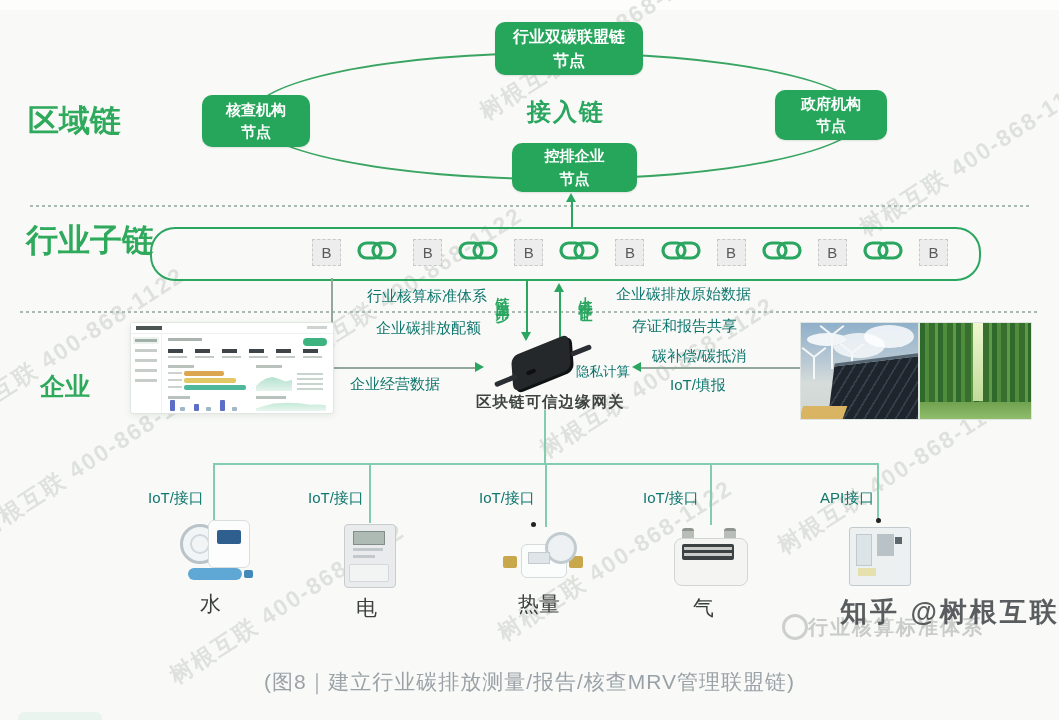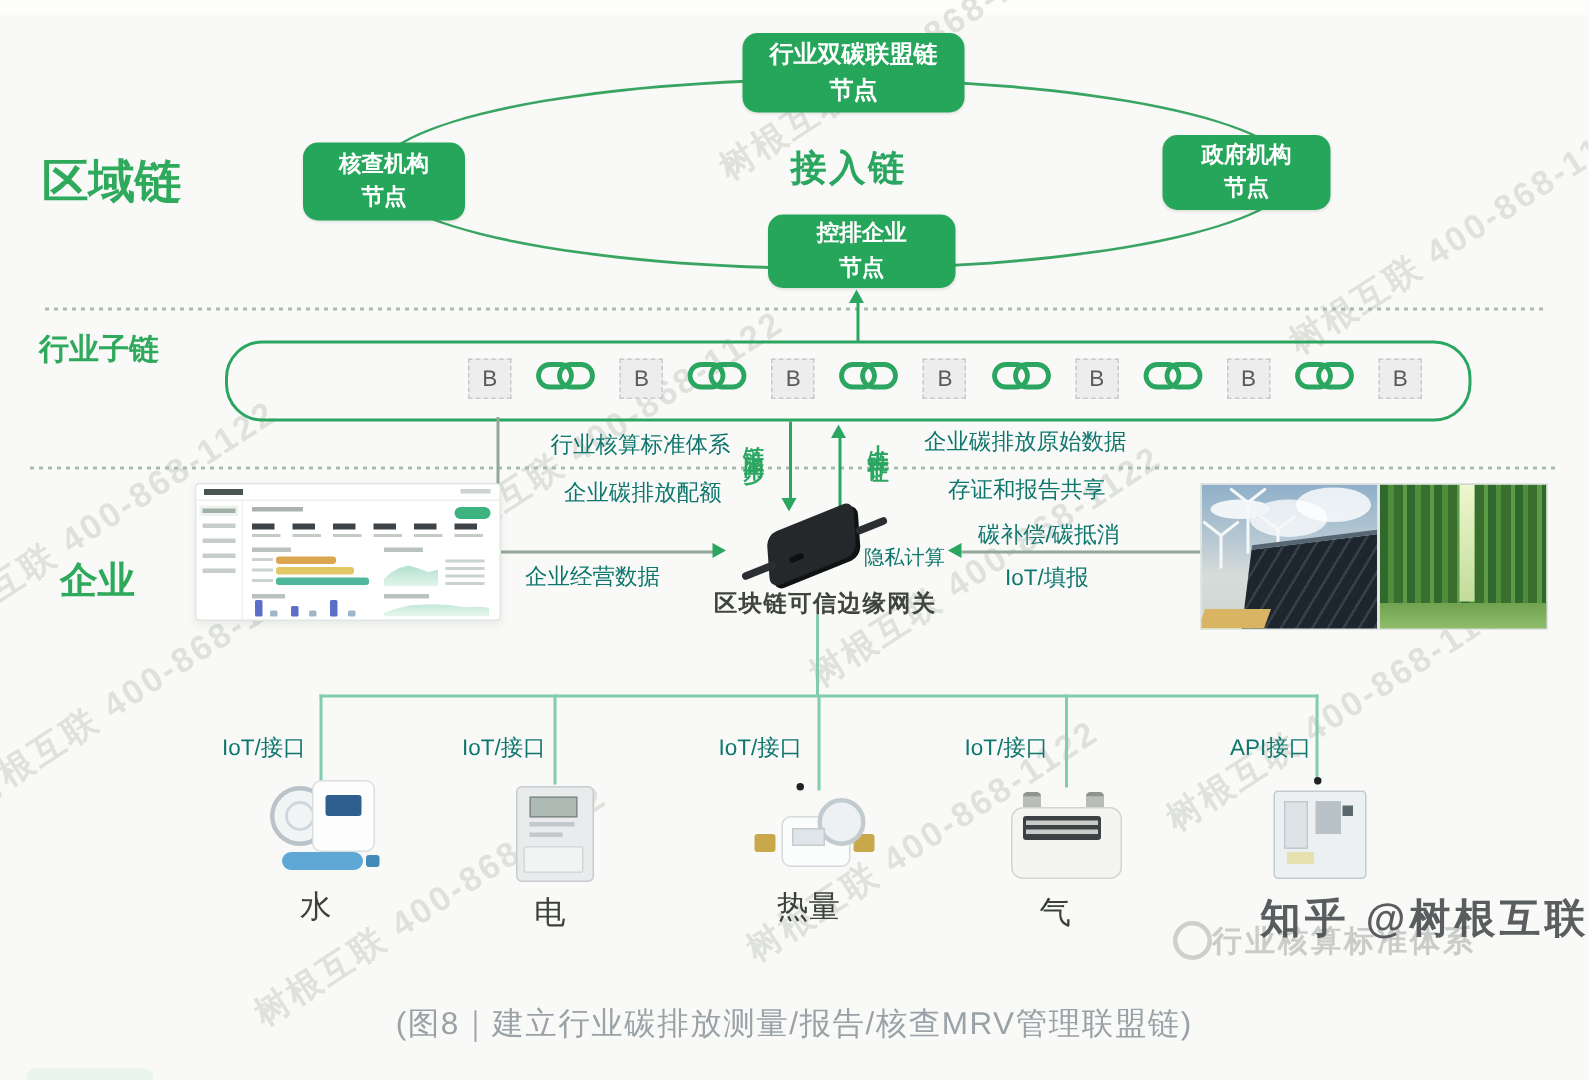--- a/index.html
+++ b/index.html
@@ -171,21 +171,21 @@
   <span class="wm" style="left:520px;top:362px;">树根互联 400-868-1122</span>
   <span class="wm" style="left:150px;top:588px;">树根互联 400-868-1122</span>
   <span class="wm" style="left:758px;top:458px;">树根互联 400-868-1122</span>
   <span class="wm" style="left:478px;top:545px;">树根互联 400-868-1122</span>
   <span class="wm" style="left:-42px;top:442px;">树根互联 400-868-1122</span>
 
   <div class="dash" style="left:30px;top:205px;width:1000px;"></div>
   <div class="dash" style="left:20px;top:311px;width:1020px;"></div>
 
   <div class="sec" style="left:28px;top:100px;font-size:31px;">区域链</div>
-  <div class="sec" style="left:26px;top:222px;font-size:20px;line-height:1.16;">
+  <div class="sec" style="left:26px;top:222px;font-size:32px;line-height:1.16;">
     <div>行业子链</div>
   </div>
   <div class="sec" style="left:40px;top:354px;font-size:25px;margin-top:16px;">企业</div>
 
   <div class="ellipse" style="left:250px;top:52px;width:610px;height:124px;"></div>
   <div class="access-label" style="left:527px;top:96px;">接入链</div>
 
   <div class="gnode" style="left:495px;top:22px;width:148px;height:53px;font-size:16px;">
     <span>行业双碳联盟链</span>
     <span>节点</span>

